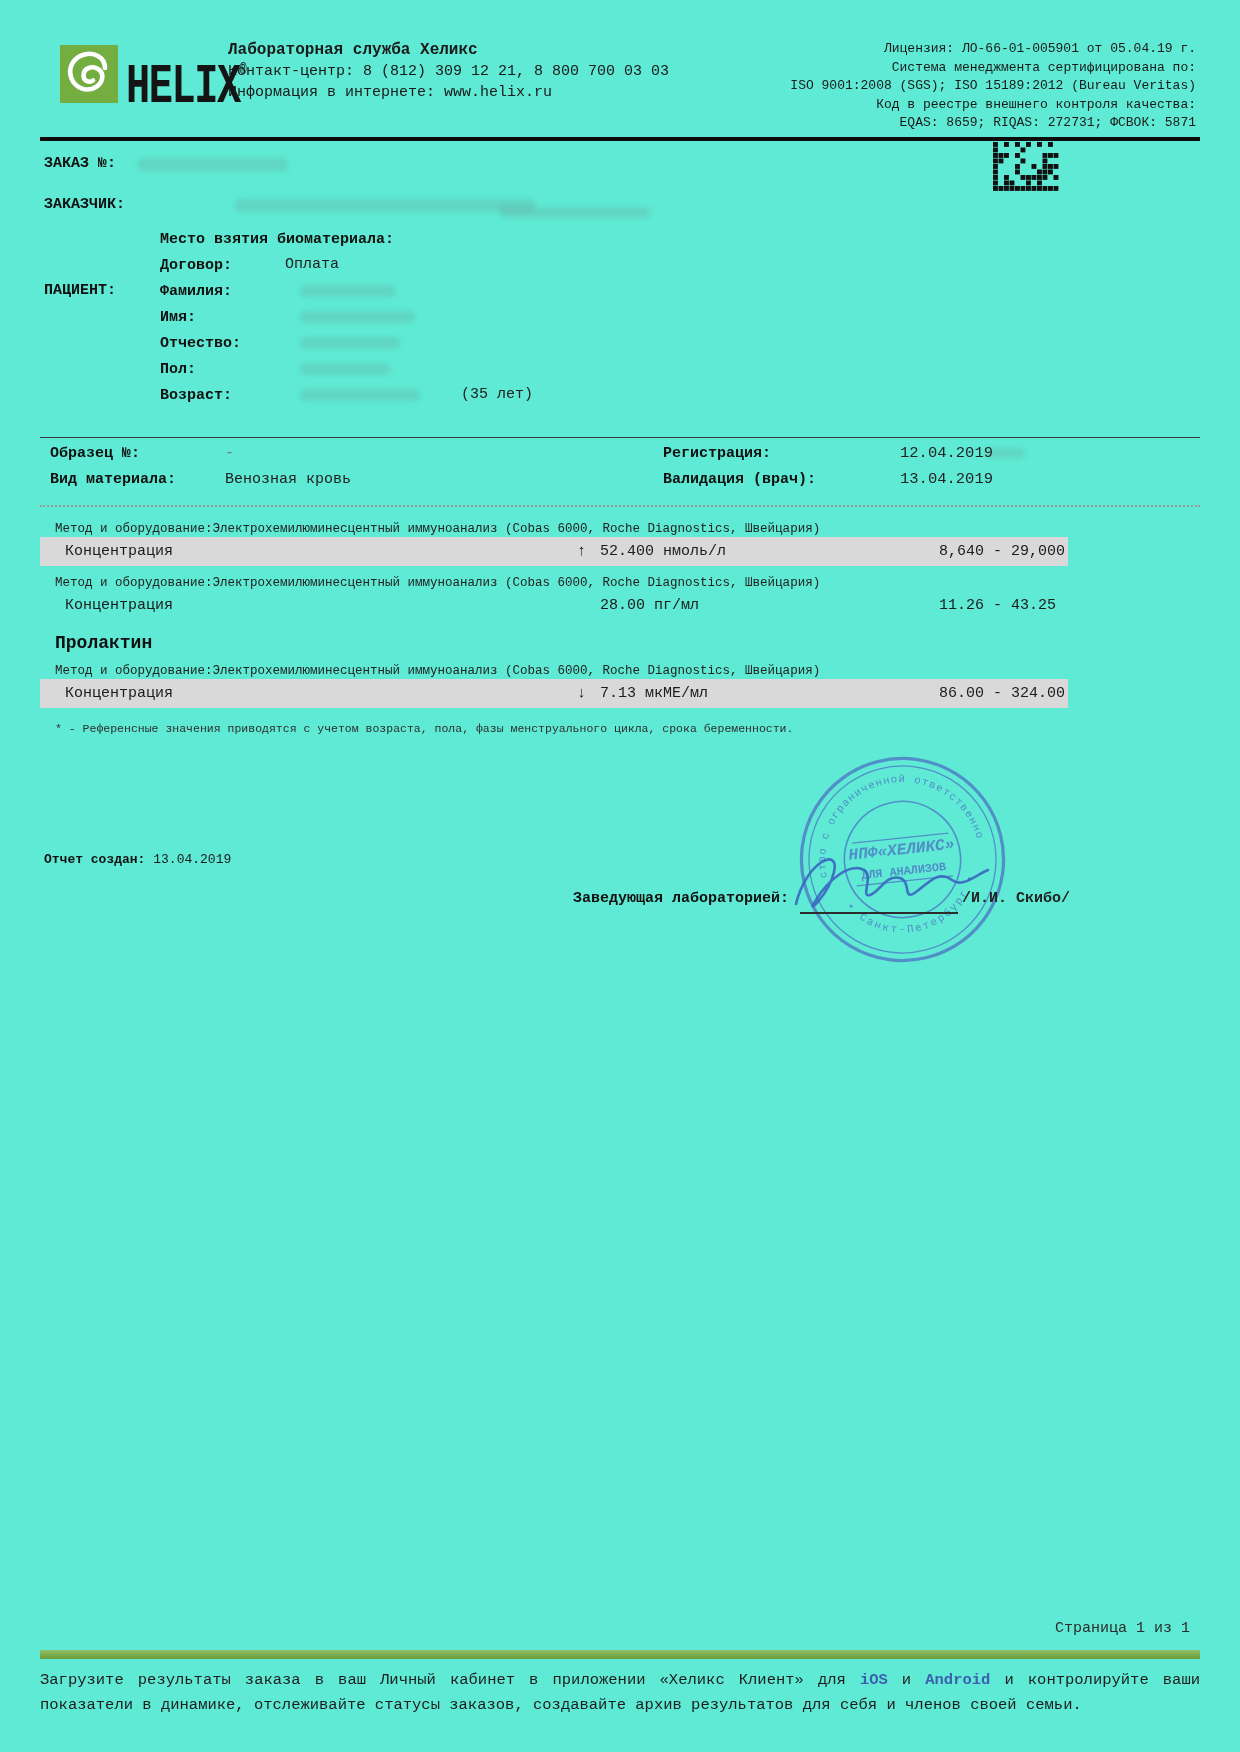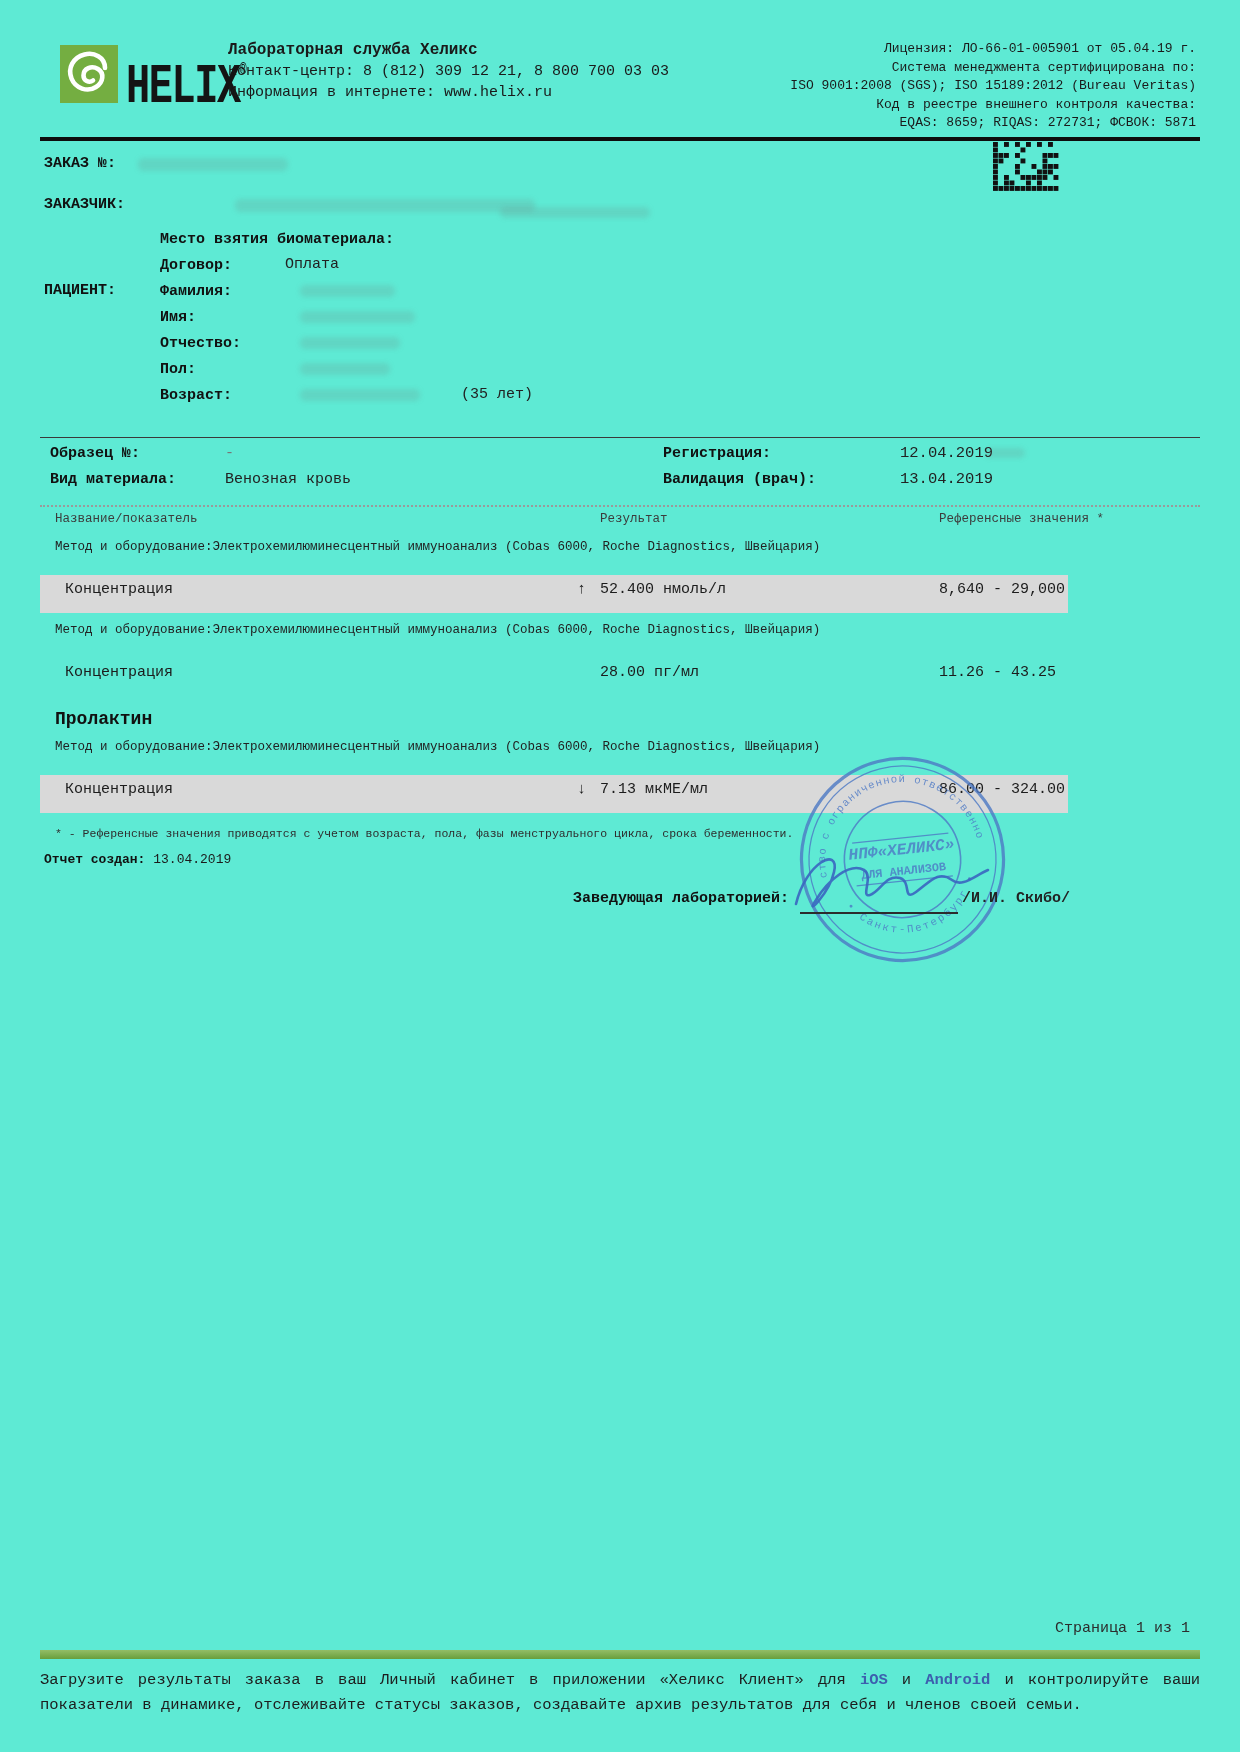--- a/index.html
+++ b/index.html
@@ -37,21 +37,21 @@
   .rule-dashed{position:absolute;left:40px;top:505px;width:1160px;height:0;border-top:2px dotted #9a9a9a;}
 
   
   .results{position:absolute;left:40px;top:512px;width:1128px;}
   .res-head{position:relative;height:18px;font-size:12.5px;color:#3c3c3c;}
   .res-head span{position:absolute;top:0;}
   .col1{left:15px;} .col2{left:560px;} .col3{left:899px;}
   .test-name{margin:12px 0 0 15px;font-size:18px;font-weight:700;line-height:22px;color:#111;}
   .method-line{margin:10px 0 0 15px;font-size:12.5px;line-height:15px;color:#222;}
   .method-line .m-lbl{}
-  .conc-row{position:relative;margin-top:20px;height:38px;line-height:29px;font-size:15px;color:#1c1c1c;width:1028px;}
+  .conc-row{position:relative;margin-top:0;height:29px;line-height:29px;font-size:15px;color:#1c1c1c;width:1028px;}
   .conc-row.gray{background:#d9d9d9;}
   .conc-row .p-name{position:absolute;left:25px;}
   .conc-row .flag{position:absolute;left:537px;font-weight:700;}
   .conc-row .res-val{position:absolute;left:560px;}
   .conc-row .ref-val{position:absolute;left:899px;}
   .footnote{margin:14px 0 0 15px;font-size:11.5px;color:#2e2e2e;}
   .report-created{position:absolute;left:44px;top:852px;font-size:13px;}
   .report-created .lbl{font-size:13px;}
 
   
@@ -200,25 +200,20 @@
   <span class="abs val" style="left:225px;top:445px;color:#777">-</span>
   <span class="abs lbl" style="left:50px;top:471px">Вид материала:</span>
   <span class="abs val" style="left:225px;top:471px">Венозная кровь</span>
   <span class="abs lbl" style="left:663px;top:445px">Регистрация:</span>
   <span class="abs val" style="left:900px;top:444px;font-size:15.5px">12.04.2019</span>
   <span class="abs lbl" style="left:663px;top:471px">Валидация (врач):</span>
   <span class="abs val" style="left:900px;top:470px;font-size:15.5px">13.04.2019</span>
   <div class="rule-dashed"></div>
 
   <div class="results">
-    <div class="res-head">
-      <span class="col1">Название/показатель</span>
-      <span class="col2">Результат</span>
-      <span class="col3">Референсные значения *</span>
-    </div>
 
     <div class="method-line">
       <span class="m-lbl">Метод и оборудование:</span><span>Электрохемилюминесцентный иммуноанализ (Cobas 6000, Roche Diagnostics, Швейцария)</span>
     </div>
     <div class="conc-row gray">
       <span class="p-name">Концентрация</span>
       <span class="flag">↑</span>
       <span class="res-val">52.400 нмоль/л</span>
       <span class="ref-val">8,640 - 29,000</span>
     </div>

